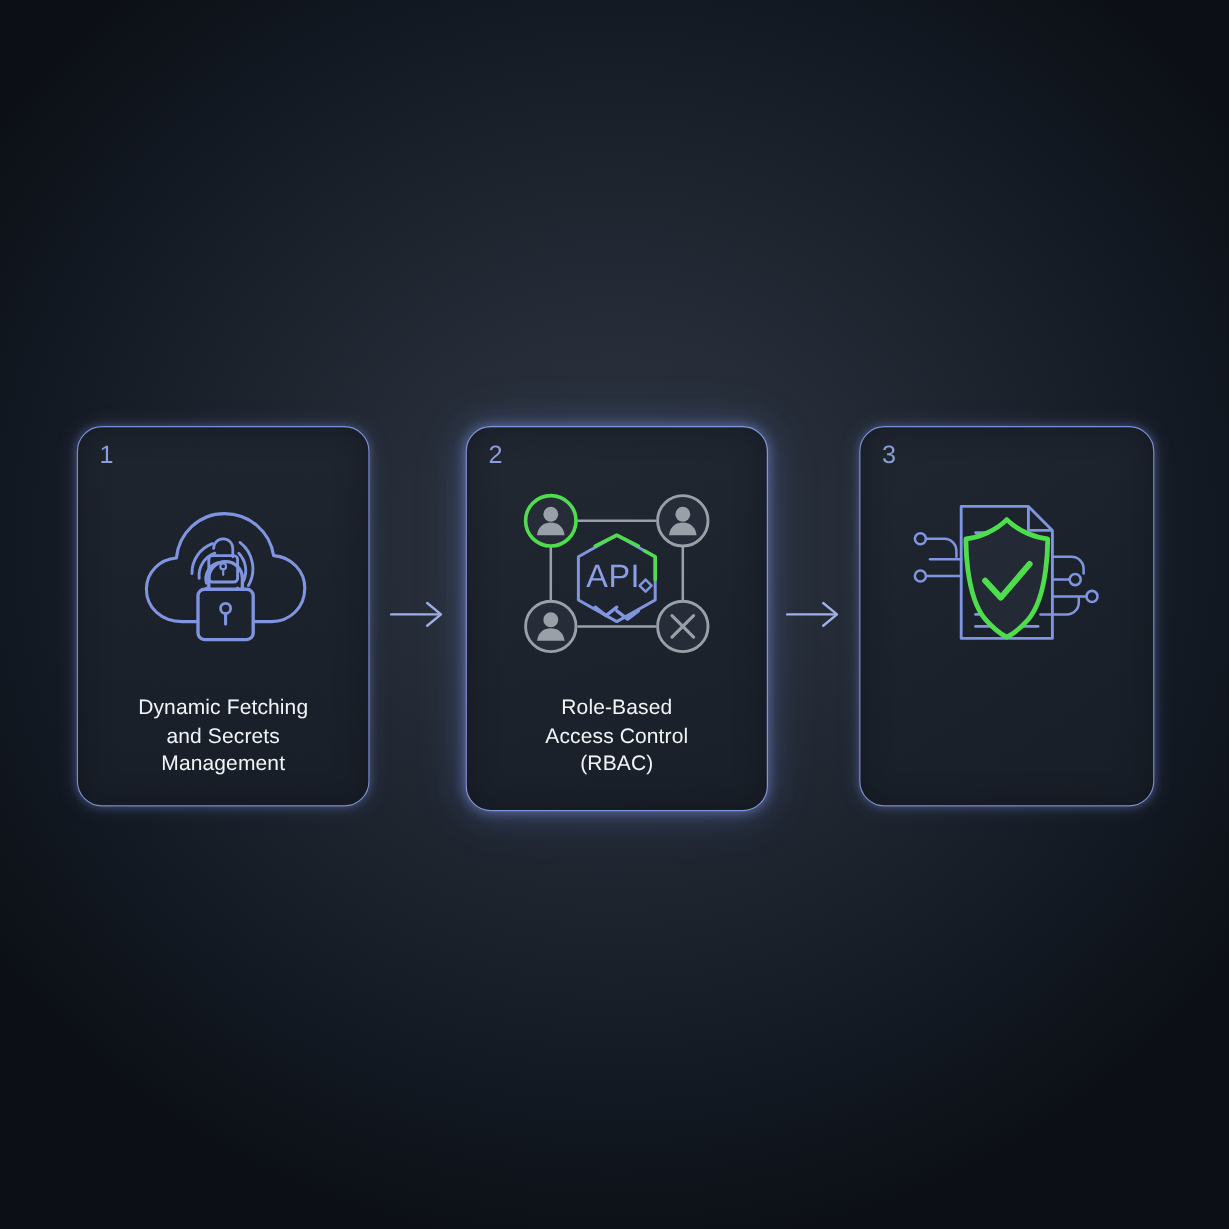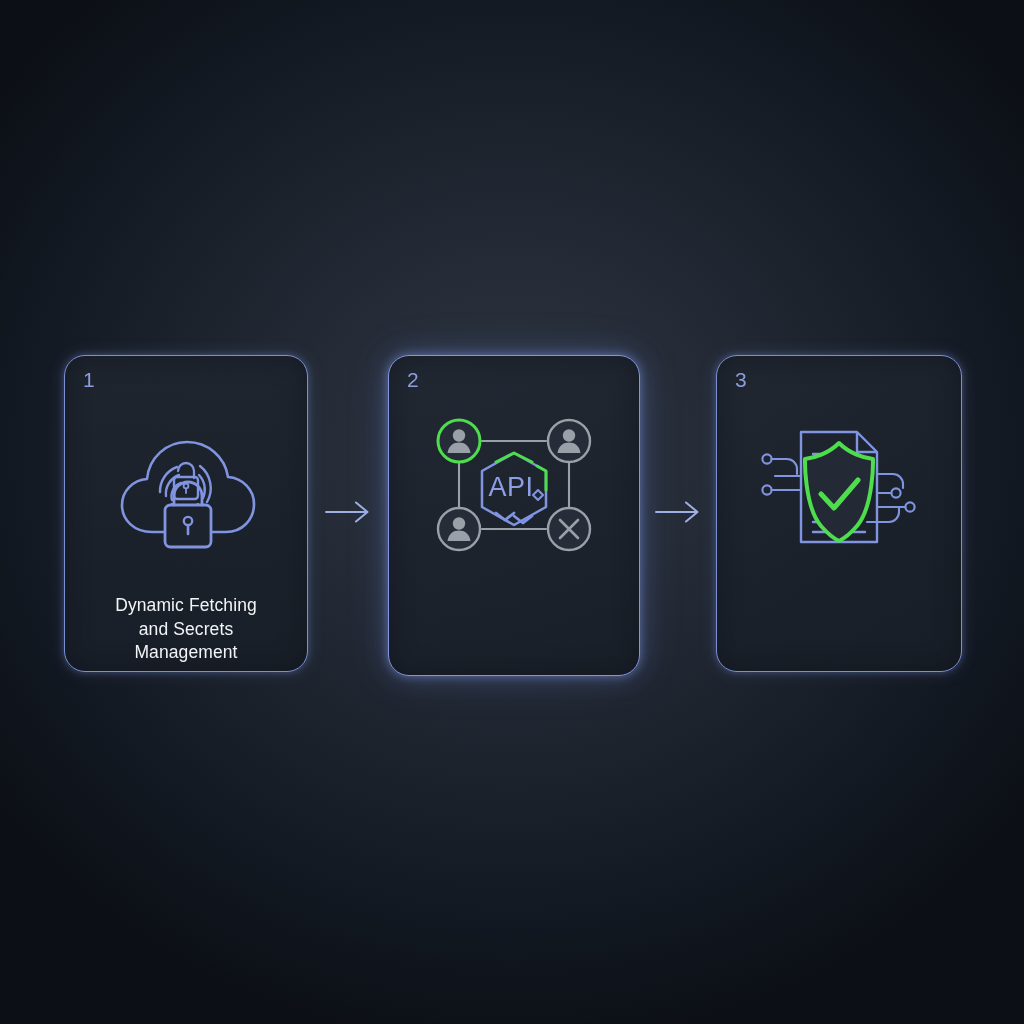--- a/index.html
+++ b/index.html
@@ -62,37 +62,36 @@
     line-height: 1;
   }
 
   .icon-area {
     position: absolute;
     left: 0;
     right: 0;
     top: 42px;
     height: 160px;
     display: flex;
-    align-items: flex-end;
+    align-items: center;
     justify-content: center;
   }
 
   .card-label {
     position: absolute;
     left: 12px;
     right: 12px;
     top: 222px;
     text-align: center;
     color: #f2f4f7;
     font-size: 17.5px;
     line-height: 23.5px;
     font-weight: 400;
     letter-spacing: 0.1px;
     white-space: pre-line;
-    margin-top: 16px;
   }
 
   
   .arrow {
     position: absolute;
     width: 56px;
     height: 30px;
     top: 497px;
   }
   #arrow1 { left: 322px; }
@@ -175,20 +174,23 @@
 
         <circle cx="25" cy="117" r="21" stroke="#9aa0a8" stroke-width="2.4" fill="#262d38"></circle>
         <circle cx="25" cy="111.5" r="6.2" fill="#9aa0a8"></circle>
         <path d="M13.5 129 C14.5 121.5 19.5 118.5 25 118.5 C30.5 118.5 35.5 121.5 36.5 129 Z" fill="#9aa0a8"></path>
 
         <circle cx="135" cy="117" r="21" stroke="#9aa0a8" stroke-width="2.4" fill="#262d38"></circle>
         <path d="M126 108 L144 126 M144 108 L126 126" stroke="#9aa0a8" stroke-width="2.6" stroke-linecap="round"></path>
       </svg>
     </div>
 
+    <div class="card-label">Role-Based
+Access Control
+(RBAC)</div>
   </div>
 
   <div class="arrow" id="arrow2">
     <svg width="56" height="30" viewBox="0 0 56 30" fill="none">
       <path d="M4 15 L44 15" stroke="#9fb0e6" stroke-width="2" stroke-linecap="round"></path>
       <path d="M34 5.5 L45.5 15 L34 24.5" stroke="#9fb0e6" stroke-width="2" fill="none" stroke-linecap="round" stroke-linejoin="round"></path>
     </svg>
   </div>
 
   <div class="card" id="card3">

